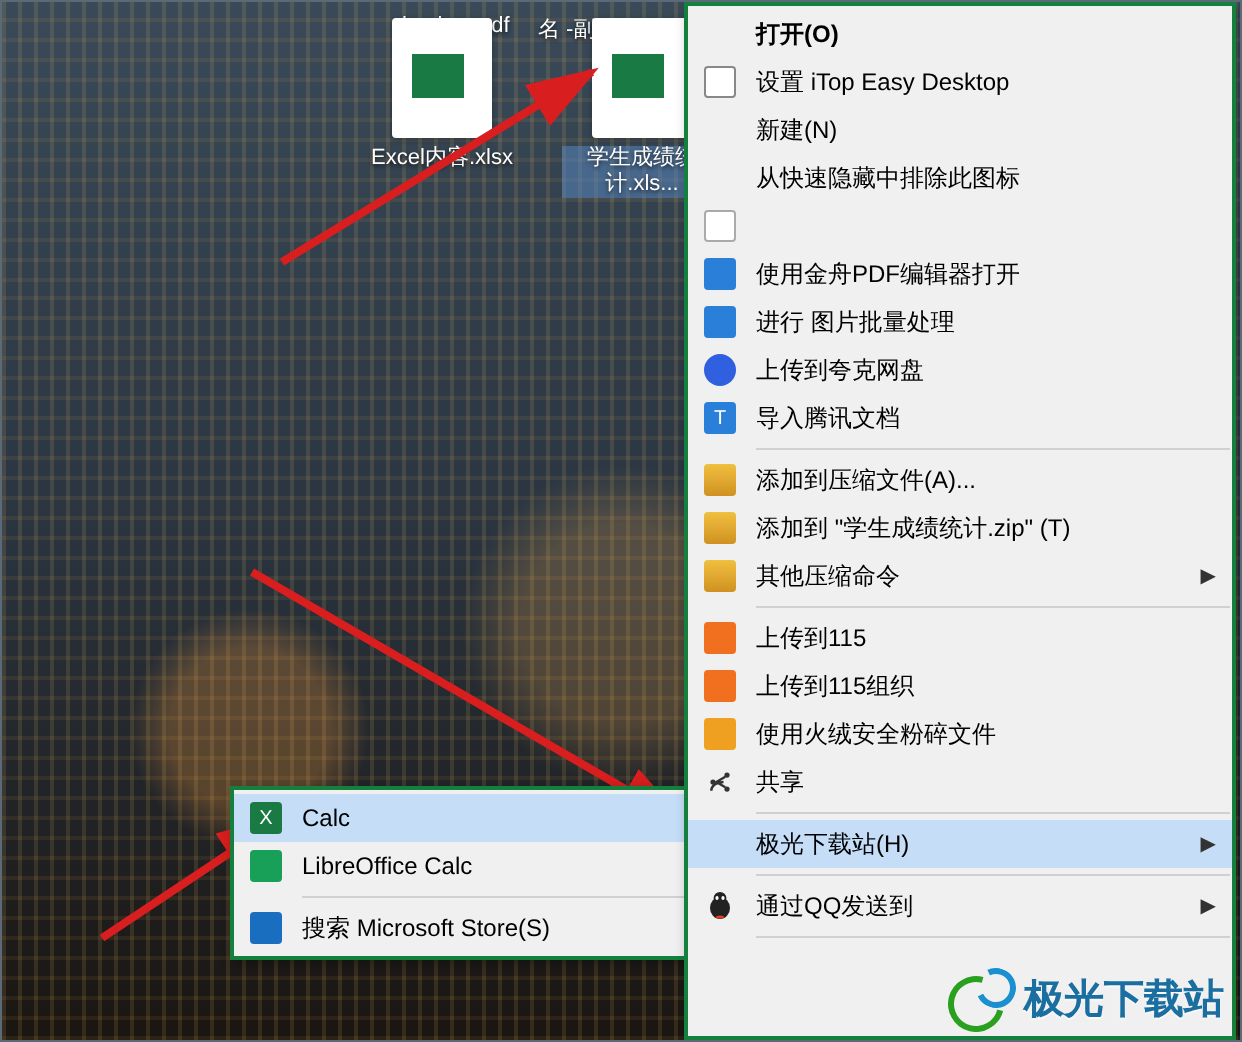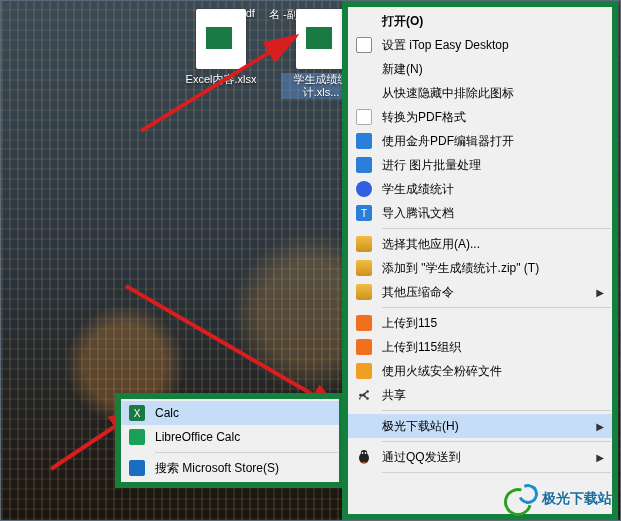--- a/index.html
+++ b/index.html
@@ -26,41 +26,41 @@
   .file { width: 80px; text-align: center; color: #fff; font-size: 11px; }
   .file .thumb { width: 50px; height: 60px; margin: 8px auto 4px; background: #fff; border-radius: 2px; position: relative; box-shadow: 0 1px 3px rgba(0,0,0,0.3); }
   .file .thumb::after { content:""; position:absolute; left:10px; top:18px; width:26px; height:22px; background:#1a7a44; }
   .file .label { text-shadow: 0 1px 2px rgba(0,0,0,0.7); line-height: 1.2; white-space: pre-line; }
   .file.sel .label { background: rgba(90,140,200,0.5); }
   .file .thumb .x { position:absolute; left:14px; top:20px; color:#fff; font-size:14px; font-weight:bold;}
   .pdf-label { position:absolute; top:6px; left:200px; color:#fff; font-size:11px; text-shadow:0 1px 2px rgba(0,0,0,0.7);}
   .sub-label { position:absolute; top:6px; left:268px; color:#fff; font-size:11px; text-shadow:0 1px 2px rgba(0,0,0,0.7);}
 
   .ctxmenu {
-    position: absolute; background: #f0f0f0; border: 6px solid #15803d;
+    position: absolute; background: #f0f0f0; border: 2px solid #15803d;
     box-shadow: 2px 2px 6px rgba(0,0,0,0.3);
     padding: 2px 0;
   }
   .ctxmenu.main { top: 0; right: 2px; width: 276px; height: 519px; }
   .ctxmenu.sub { top: 392px; left: 114px; width: 230px; }
   .mi { display: flex; align-items: center; height: 24px; padding: 0 20px 0 34px; position: relative; color: #000; cursor: default; }
   .mi .ic { position: absolute; left: 8px; width: 16px; height: 16px; display:flex; align-items:center; justify-content:center; }
   .mi .arrow { position:absolute; right:8px; font-size:10px; color:#333;}
   .mi.hl { background: #c5dDF7; }
   .sep { height: 1px; background: #d0d0d0; margin: 3px 1px 3px 34px; }
 
   
   .arr { position:absolute; pointer-events:none; }
 
   
   .logo { position:absolute; right:8px; bottom:6px; display:flex; align-items:center; gap:4px;}
   .logo .gfx { width:40px; height:30px; position:relative;}
   .logo .gfx::before { content:""; position:absolute; left:6px; top:4px; width:22px; height:22px; border:3px solid #2aa020; border-radius:50%; border-right-color:transparent; transform:rotate(-30deg);}
   .logo .gfx::after { content:""; position:absolute; right:0; top:0; width:14px; height:14px; border:3px solid #1a90d0; border-radius:50%; border-left-color:transparent; transform:rotate(20deg);}
-  .logo .txt { font-size:14px; font-weight:bold; color:#1a6ea0; text-shadow:0 1px 1px rgba(255,255,255,0.6);}
+  .logo .txt { font-size:20px; font-weight:bold; color:#1a6ea0; text-shadow:0 1px 1px rgba(255,255,255,0.6);}
 
   
   .sq { width:16px; height:16px; border-radius:2px;}
 </style>
 </head>
 <body>
 
 <div class="bg-lights"></div>
 
 <span class="pdf-label">backup.pdf</span>
@@ -141,52 +141,51 @@
   <div class="mi">
       <span>新建(N)</span>
     </div>
   <div class="mi">
       <span>从快速隐藏中排除此图标</span>
     </div>
   <div class="mi">
     <span class="ic">
         <span class="sq" style="background:#fff;border:1px solid #aaa;"></span>
       </span>
-    <span>转换为PDF格式</span>
   </div>
   <div class="mi">
     <span class="ic">
         <span class="sq" style="background:#2a80d8;"></span>
       </span>
     <span>使用金舟PDF编辑器打开</span>
   </div>
   <div class="mi">
     <span class="ic">
         <span class="sq" style="background:#2a80d8;"></span>
       </span>
     <span>进行 图片批量处理</span>
   </div>
   <div class="mi">
     <span class="ic">
         <span class="sq" style="background:#3060e0;border-radius:50%;"></span>
       </span>
-    <span>学生成绩统计</span>
+    <span>上传到夸克网盘</span>
   </div>
   <div class="mi">
     <span class="ic">
         <span class="sq" style="background:#2a80d8;color:#fff;font-size:10px;display:flex;align-items:center;justify-content:center;">T</span>
       </span>
     <span>导入腾讯文档</span>
   </div>
   <div class="sep"></div>
   <div class="mi">
     <span class="ic">
         <span class="sq" style="background:linear-gradient(#f0c040,#d09020);"></span>
       </span>
-    <span>选择其他应用(A)...</span>
+    <span>添加到压缩文件(A)...</span>
   </div>
   <div class="mi">
     <span class="ic">
         <span class="sq" style="background:linear-gradient(#f0c040,#d09020);"></span>
       </span>
     <span>添加到 "学生成绩统计.zip" (T)</span>
   </div>
   <div class="mi">
     <span class="ic">
         <span class="sq" style="background:linear-gradient(#f0c040,#d09020);"></span>

